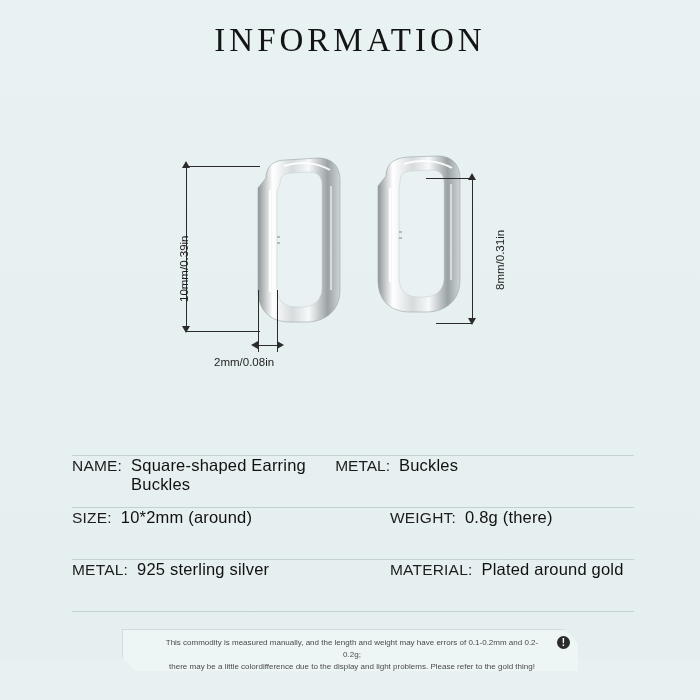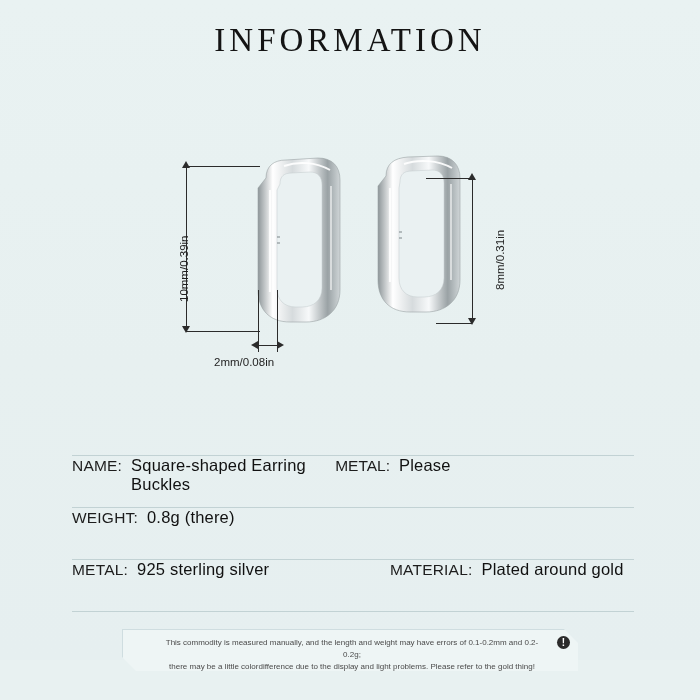--- a/index.html
+++ b/index.html
@@ -282,25 +282,29 @@
 
   <div class="specs">
 
     <div class="spec-row">
       <div class="spec-cell left">
         <span class="spec-key">NAME:</span>
         <span class="spec-val">Square-shaped Earring Buckles</span>
         <span class="spec-key2">METAL:</span>
       </div>
       <div class="spec-cell right">
-        <span class="spec-val">Please</span>
+        <span class="spec-val">Buckles</span>
       </div>
     </div>
 
     <div class="spec-row">
+      <div class="spec-cell left">
+        <span class="spec-key">SIZE:</span>
+        <span class="spec-val">10*2mm (around)</span>
+      </div>
       <div class="spec-cell right">
         <span class="spec-key">WEIGHT:</span>
         <span class="spec-val">0.8g (there)</span>
       </div>
     </div>
 
     <div class="spec-row">
       <div class="spec-cell left">
         <span class="spec-key">METAL:</span>
         <span class="spec-val">925 sterling silver</span>

